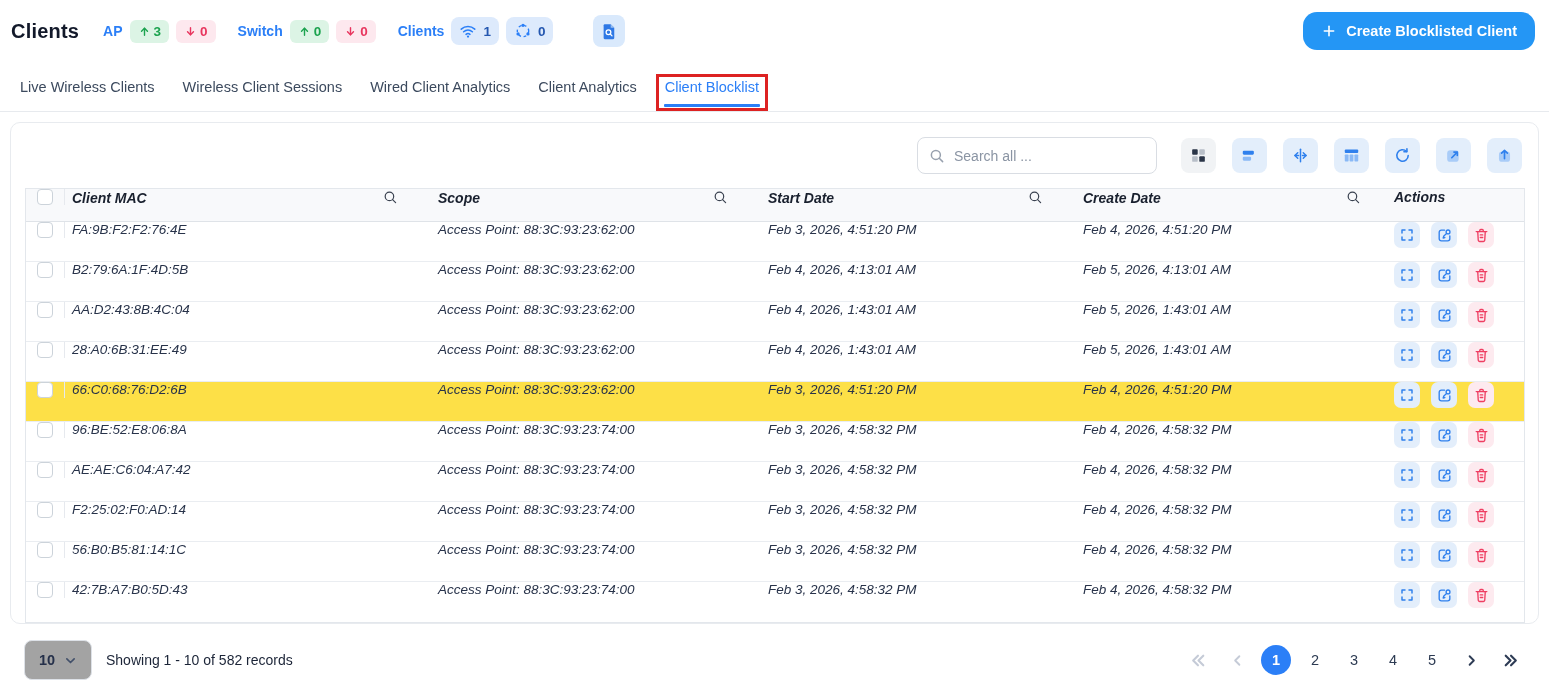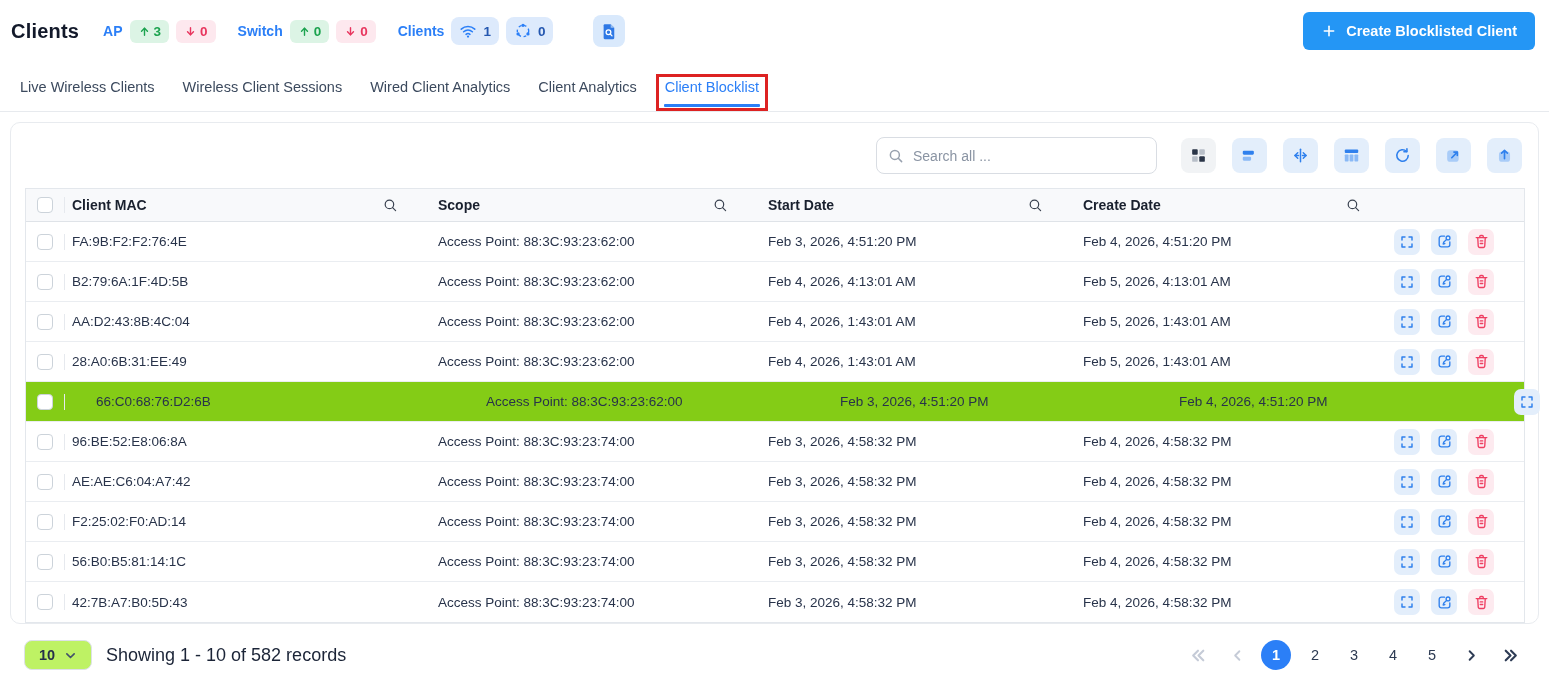--- a/index.html
+++ b/index.html
@@ -13,64 +13,64 @@
   
   .topbar { height:62px; display:flex; align-items:center; padding:0 14px 0 11px; }
   .page-title { font-size:20px; font-weight:700; color:#12192a; margin-right:24px; letter-spacing:.2px; }
   .dev-group { display:flex; align-items:center; gap:7px; margin-right:22px; }
   .dev-label { color:#2b7ff7; font-weight:700; font-size:14px; }
   .badge { height:23px; border-radius:6px; padding:0 8px; display:inline-flex; align-items:center; gap:3px; font-weight:700; font-size:13.5px; }
   .badge.green { background:#dcf4e5; color:#1ca34f; }
   .badge.pink  { background:#fde8ee; color:#e8355e; }
   .badge.blue  { background:#ddeafc; color:#2457b0; height:28px; border-radius:8px; gap:6px; }
   .icon-pill { width:32px; height:32px; border-radius:8px; background:#d9e9fc; display:flex; align-items:center; justify-content:center; margin-left:18px; cursor:pointer; }
-  .create-btn { margin-left:auto; height:38px; background:#2496f5; color:#fff; border:none; border-radius:6px;
+  .create-btn { margin-left:auto; height:38px; background:#2496f5; color:#fff; border:none; border-radius:14px;
     font-family:inherit; font-size:14.5px; font-weight:700; display:flex; align-items:center; gap:9px; padding:0 18px; cursor:pointer; }
 
   
   .tab-bar { height:50px; display:flex; align-items:stretch; gap:26px; padding-left:19px; border-bottom:1px solid #e7eaee; }
   .tab { position:relative; display:flex; align-items:center; font-size:14.5px; color:#3c4a5e; cursor:pointer; padding:0 1px; white-space:nowrap; }
   .tab.active { color:#2b7ff7; }
   .tab.active::after { content:""; position:absolute; left:0; right:0; bottom:4px; height:3px; background:#2b7ff7; border-radius:1px; }
   .tab.annotated::before { content:""; position:absolute; top:12px; bottom:0px; left:-8px; right:-8px; border:3px solid #dd2222; }
 
   
   .card { margin:10px 10px 0 10px; height:502px; border:1px solid #e8ebef; border-radius:10px; background:#fff; }
   .toolbar { display:flex; align-items:center; justify-content:flex-end; gap:16px; padding:14px 16px 12px 16px; }
-  .search-box { width:281px; height:37px; border:1px solid #d9dde3; border-radius:8px; display:flex; align-items:center; padding:0 10px; gap:8px; margin-right:8px; background:#fff; }
+  .search-box { width:240px; height:37px; border:1px solid #d9dde3; border-radius:8px; display:flex; align-items:center; padding:0 10px; gap:8px; margin-right:8px; background:#fff; }
   .search-box input { border:none; outline:none; flex:1; font-family:inherit; font-size:14px; color:#39424f; background:transparent; }
   .search-box input::placeholder { color:#8a94a3; }
   .tool-btn { width:35px; height:35px; border:none; border-radius:8px; background:#e3eefb; display:flex; align-items:center; justify-content:center; cursor:pointer; }
   .tool-btn.gray { background:#f1f3f5; }
 
   
   .table { margin:2px 13px 0 14px; border:1px solid #e3e7ec; }
-  .trow { display:flex; align-items:center; height:40px; border-bottom:1px solid #eaedf1; background:#fff; }
+  .trow { display:flex; align-items:flex-start; height:40px; border-bottom:1px solid #eaedf1; background:#fff;font-style:italic; }
   .trow:last-child { border-bottom:none; }
   .trow.head { height:33px; background:#f8f9fb; border-bottom:1px solid #dfe3e8; }
-  .trow.highlighted { background:#84cc16;gap:24px; }
+  .trow.highlighted { background:#fde047; }
   .cell { display:flex; align-items:center; font-size:13.5px; color:#28334a; }
   .cell-check { flex:0 0 39px; justify-content:center; border-right:1px solid #e6e9ee; }
   .cell-mac    { flex:0 0 358px; padding-left:7px; }
   .cell-scope  { flex:0 0 330px; padding-left:15px; }
   .cell-start  { flex:0 0 315px; padding-left:15px; }
   .cell-expiry { flex:0 0 318px; padding-left:15px; }
   .cell-actions{ flex:1; padding-left:8px; gap:11px; }
   .trow.head .cell { font-size:14px; font-weight:700; color:#19202e; justify-content:space-between; padding-right:24px; }
   .trow.head .cell-check { padding-right:0; justify-content:center; }
   .trow.head .cell-actions { justify-content:flex-start; }
   .checkbox { width:16px; height:16px; border:1.5px solid #ccd3da; border-radius:4px; background:#fff; cursor:pointer; }
   .hdr-search { cursor:pointer; }
   .act-btn { width:26px; height:26px; border:none; border-radius:7px; display:flex; align-items:center; justify-content:center; cursor:pointer; background:#e3eefb; }
   .act-btn.danger { background:#fdeaef; }
 
   
   .pagination-bar { display:flex; align-items:center; padding:16px 24px 0 24px; }
-  .page-size { height:30px; min-width:68px; border:1px solid #dde1e7; border-radius:8px; display:flex; align-items:center; justify-content:center; gap:9px; font-size:14.5px; font-weight:700; color:#25304a; cursor:pointer; background:#bef264; }
-  .summary { margin-left:14px; font-size:18px; color:#1b2437; }
+  .page-size { height:40px; min-width:68px; border:1px solid #dde1e7; border-radius:8px; display:flex; align-items:center; justify-content:center; gap:9px; font-size:14.5px; font-weight:700; color:#25304a; cursor:pointer; background:#a3a3a3; }
+  .summary { margin-left:14px; font-size:14px; color:#1b2437; }
   .pager { margin-left:auto; display:flex; align-items:center; gap:9px; }
   .pg-item { width:30px; height:30px; display:flex; align-items:center; justify-content:center; font-size:14.5px; color:#2c3a52; cursor:pointer; border-radius:50%; background:transparent; border:none; font-family:inherit; }
   .pg-item.active { background:#2b7ff7; color:#fff; font-weight:700; }
   .pg-item.disabled svg { stroke:#c5cbd7; }
   .pg-item svg { stroke:#2e3c55; }
 </style>
 </head>
 <body>
 
 <header class="topbar">
@@ -260,20 +260,23 @@
             <path d="M15 15l4.2 4.2" stroke-linecap="round"></path>
           </svg>
       </div>
       <div class="cell cell-expiry">
         <span>Create Date</span>
         <svg class="hdr-search" width="17" height="17" viewBox="0 0 24 24" fill="none" stroke="#39414f" stroke-width="1.7">
             <circle cx="10.5" cy="10.5" r="6"></circle>
             <path d="M15 15l4.2 4.2" stroke-linecap="round"></path>
           </svg>
       </div>
+      <div class="cell cell-actions">
+        <span>Actions</span>
+      </div>
     </div>
     <div id="table-body">
         <div class="trow">
     <div class="cell cell-check">
       <div class="checkbox"></div>
     </div>
     <div class="cell cell-mac">FA:9B:F2:F2:76:4E</div>
     <div class="cell cell-scope">Access Point: 88:3C:93:23:62:00</div>
     <div class="cell cell-start">Feb 3, 2026, 4:51:20 PM</div>
     <div class="cell cell-expiry">Feb 4, 2026, 4:51:20 PM</div>

